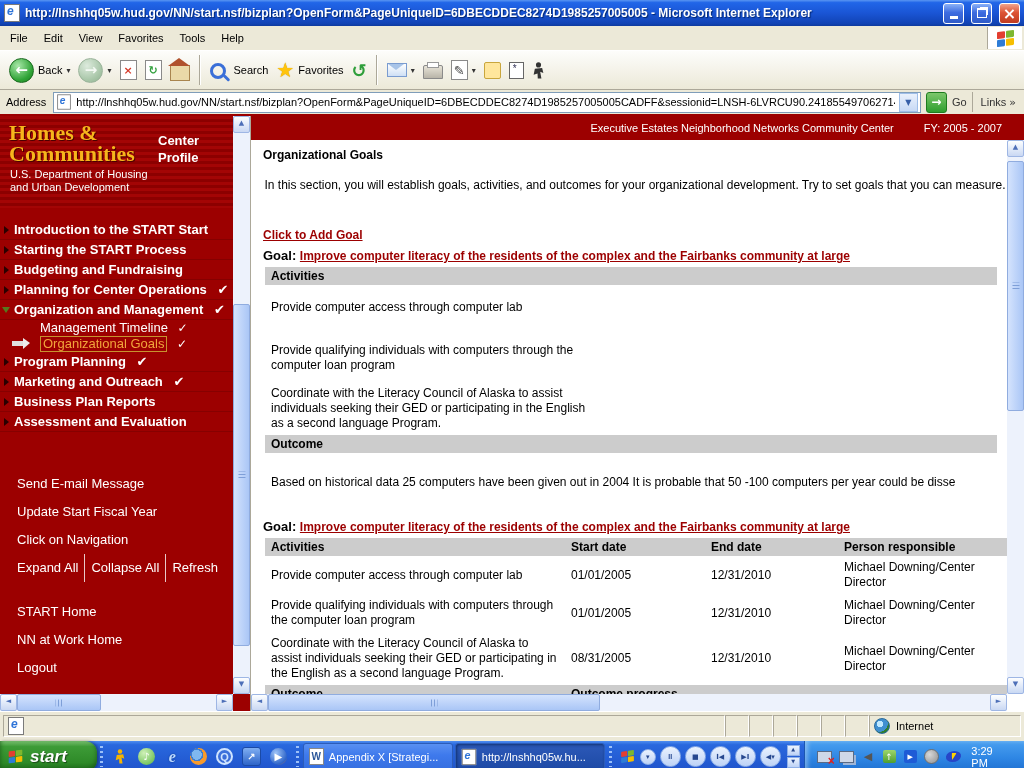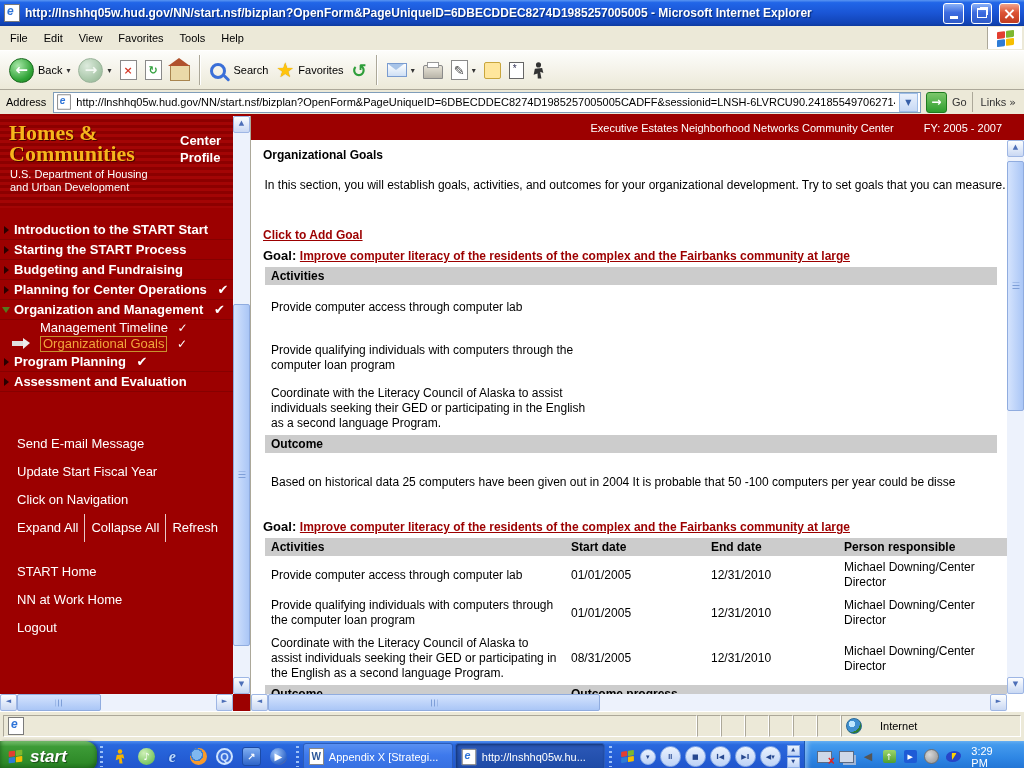--- a/index.html
+++ b/index.html
@@ -65,21 +65,21 @@
   .links-wrap{display:flex;align-items:center;gap:3px;border-left:1px solid #ACA899;padding:0 4px 0 8px;height:20px;}
 
   
   .content{display:flex;height:595px;}
 
   
   .sidebar{width:250px;background:#9C0000;position:relative;color:#fff;overflow:hidden;flex:0 0 auto;}
   .side-head{height:92px;background:repeating-linear-gradient(180deg,#A30505 0 3px,#8C0000 3px 6px);position:relative;}
   .logo{position:absolute;left:9px;top:6px;font-family:"Liberation Serif",serif;font-weight:bold;color:#F7B51C;font-size:22px;line-height:21px;text-shadow:1px 1px 0 #4A0000;}
   .dept{position:absolute;left:10px;top:52px;font-size:11px;line-height:13px;color:#fff;}
-  .center-profile{position:absolute;left:180px;top:16px;font-size:13px;font-weight:bold;line-height:17px;color:#fff;width:60px;}
+  .center-profile{position:absolute;left:158px;top:16px;font-size:13px;font-weight:bold;line-height:17px;color:#fff;width:60px;}
   .nav{margin-top:12px;}
   .nav-top{position:relative;height:19px;line-height:19px;padding-left:14px;font-size:13px;font-weight:bold;border-bottom:1px solid #860000;white-space:nowrap;}
   .tri{position:absolute;left:4px;top:6px;width:0;height:0;border-left:5px solid #2B0000;border-top:4px solid transparent;border-bottom:4px solid transparent;}
   .tri.open{border-left:4px solid transparent;border-right:4px solid transparent;border-top:6px solid #55791E;border-bottom:none;top:7px;left:2px;}
   .chk{margin-left:7px;font-size:13px;color:#fff;}
   .nav-sub{position:relative;height:16px;line-height:16px;padding-left:40px;font-size:13px;font-weight:normal;white-space:nowrap;}
   .cur-box{display:inline-block;border:1px solid #C8922F;padding:0 2px;color:#F1A43B;line-height:14px;}
   .cur-arrow{position:absolute;left:12px;top:5px;width:11px;height:5px;background:#E0E0E0;}
   .cur-arrow::after{content:"";position:absolute;left:11px;top:-3px;border-left:7px solid #EDEDED;border-top:5px solid transparent;border-bottom:6px solid transparent;}
   .chk-light{margin-left:6px;font-size:12px;color:#fff;font-weight:normal;}
@@ -122,21 +122,21 @@
   table.goals col.c1{width:300px;} table.goals col.c2{width:140px;} table.goals col.c3{width:133px;} table.goals col.c4{width:170px;}
   table.goals th{background:#CCCCCC;text-align:left;font-weight:bold;padding:2px 6px;}
   table.goals td{padding:4px 6px;vertical-align:middle;line-height:15px;}
   table.goals tr.barrow td{background:#CCCCCC;font-weight:bold;padding:2px 6px;}
 
   
   .statusbar{height:30px;background:#ECE9D8;border-top:1px solid #fff;display:flex;align-items:stretch;padding:3px 3px 4px 3px;gap:0;box-sizing:border-box;}
   .st-cell{border:1px solid;border-color:#ACA899 #FFFFFF #FFFFFF #ACA899;display:flex;align-items:center;padding:0 4px;box-sizing:border-box;}
   .st-main{flex:1;}
   .st-small{width:24px;}
-  .st-inet{width:180px;gap:18px;font-size:11px;}
+  .st-inet{width:152px;gap:6px;font-size:11px;}
   .globe{width:14px;height:14px;border-radius:50%;background:radial-gradient(circle at 35% 35%,#BFE8FF 0 25%,#3F8FD0 26% 60%,#2E7E2E 61% 100%);border:1px solid #2A6A9A;}
 
   
   .taskbar{height:31px;background:linear-gradient(180deg,#4E8DF0 0%,#2968DE 12%,#2156CE 85%,#1B4AB5 100%);display:flex;align-items:stretch;position:relative;}
   .startbtn{width:97px;flex:0 0 auto;border-radius:0 12px 12px 0;background:linear-gradient(180deg,#7ABF71 0%,#3D9B37 18%,#2E8A28 70%,#1F6F1C 100%);
     display:flex;align-items:center;gap:6px;padding:0 12px 0 7px;color:#fff;font-weight:bold;font-style:italic;font-size:17px;
     box-shadow:inset 0 -3px 5px #1C5C18,2px 0 3px rgba(0,0,0,.35);text-shadow:1px 1px 1px #1A4A17;box-sizing:border-box;}
   .startbtn .xpflag{transform:skewY(-8deg) scale(.8);}
   .grip{width:3px;margin:5px 3px;background:repeating-linear-gradient(180deg,#9CC0F8 0 2px,transparent 2px 5px);}
   .ql{display:flex;align-items:center;gap:9px;padding:0 6px;}
@@ -328,20 +328,29 @@
           <span class="cur-box">Organizational Goals</span>
           <span class="chk-light g">✓</span>
         </div>
         <div class="nav-top">
           <span class="tri"></span>
           <span>Program Planning</span>
           <span class="chk g">✔</span>
         </div>
         <div class="nav-top">
           <span class="tri"></span>
+          <span>Marketing and Outreach</span>
+          <span class="chk g">✔</span>
+        </div>
+        <div class="nav-top">
+          <span class="tri"></span>
+          <span>Business Plan Reports</span>
+        </div>
+        <div class="nav-top">
+          <span class="tri"></span>
           <span>Assessment and Evaluation</span>
         </div>
       </div>
 
       <div class="side-links">
         <div class="side-link">Send E-mail Message</div>
         <div class="side-link">Update Start Fiscal Year</div>
         <div class="side-link">Click on Navigation</div>
         <div class="expand-row">
           <span>Expand All</span>

